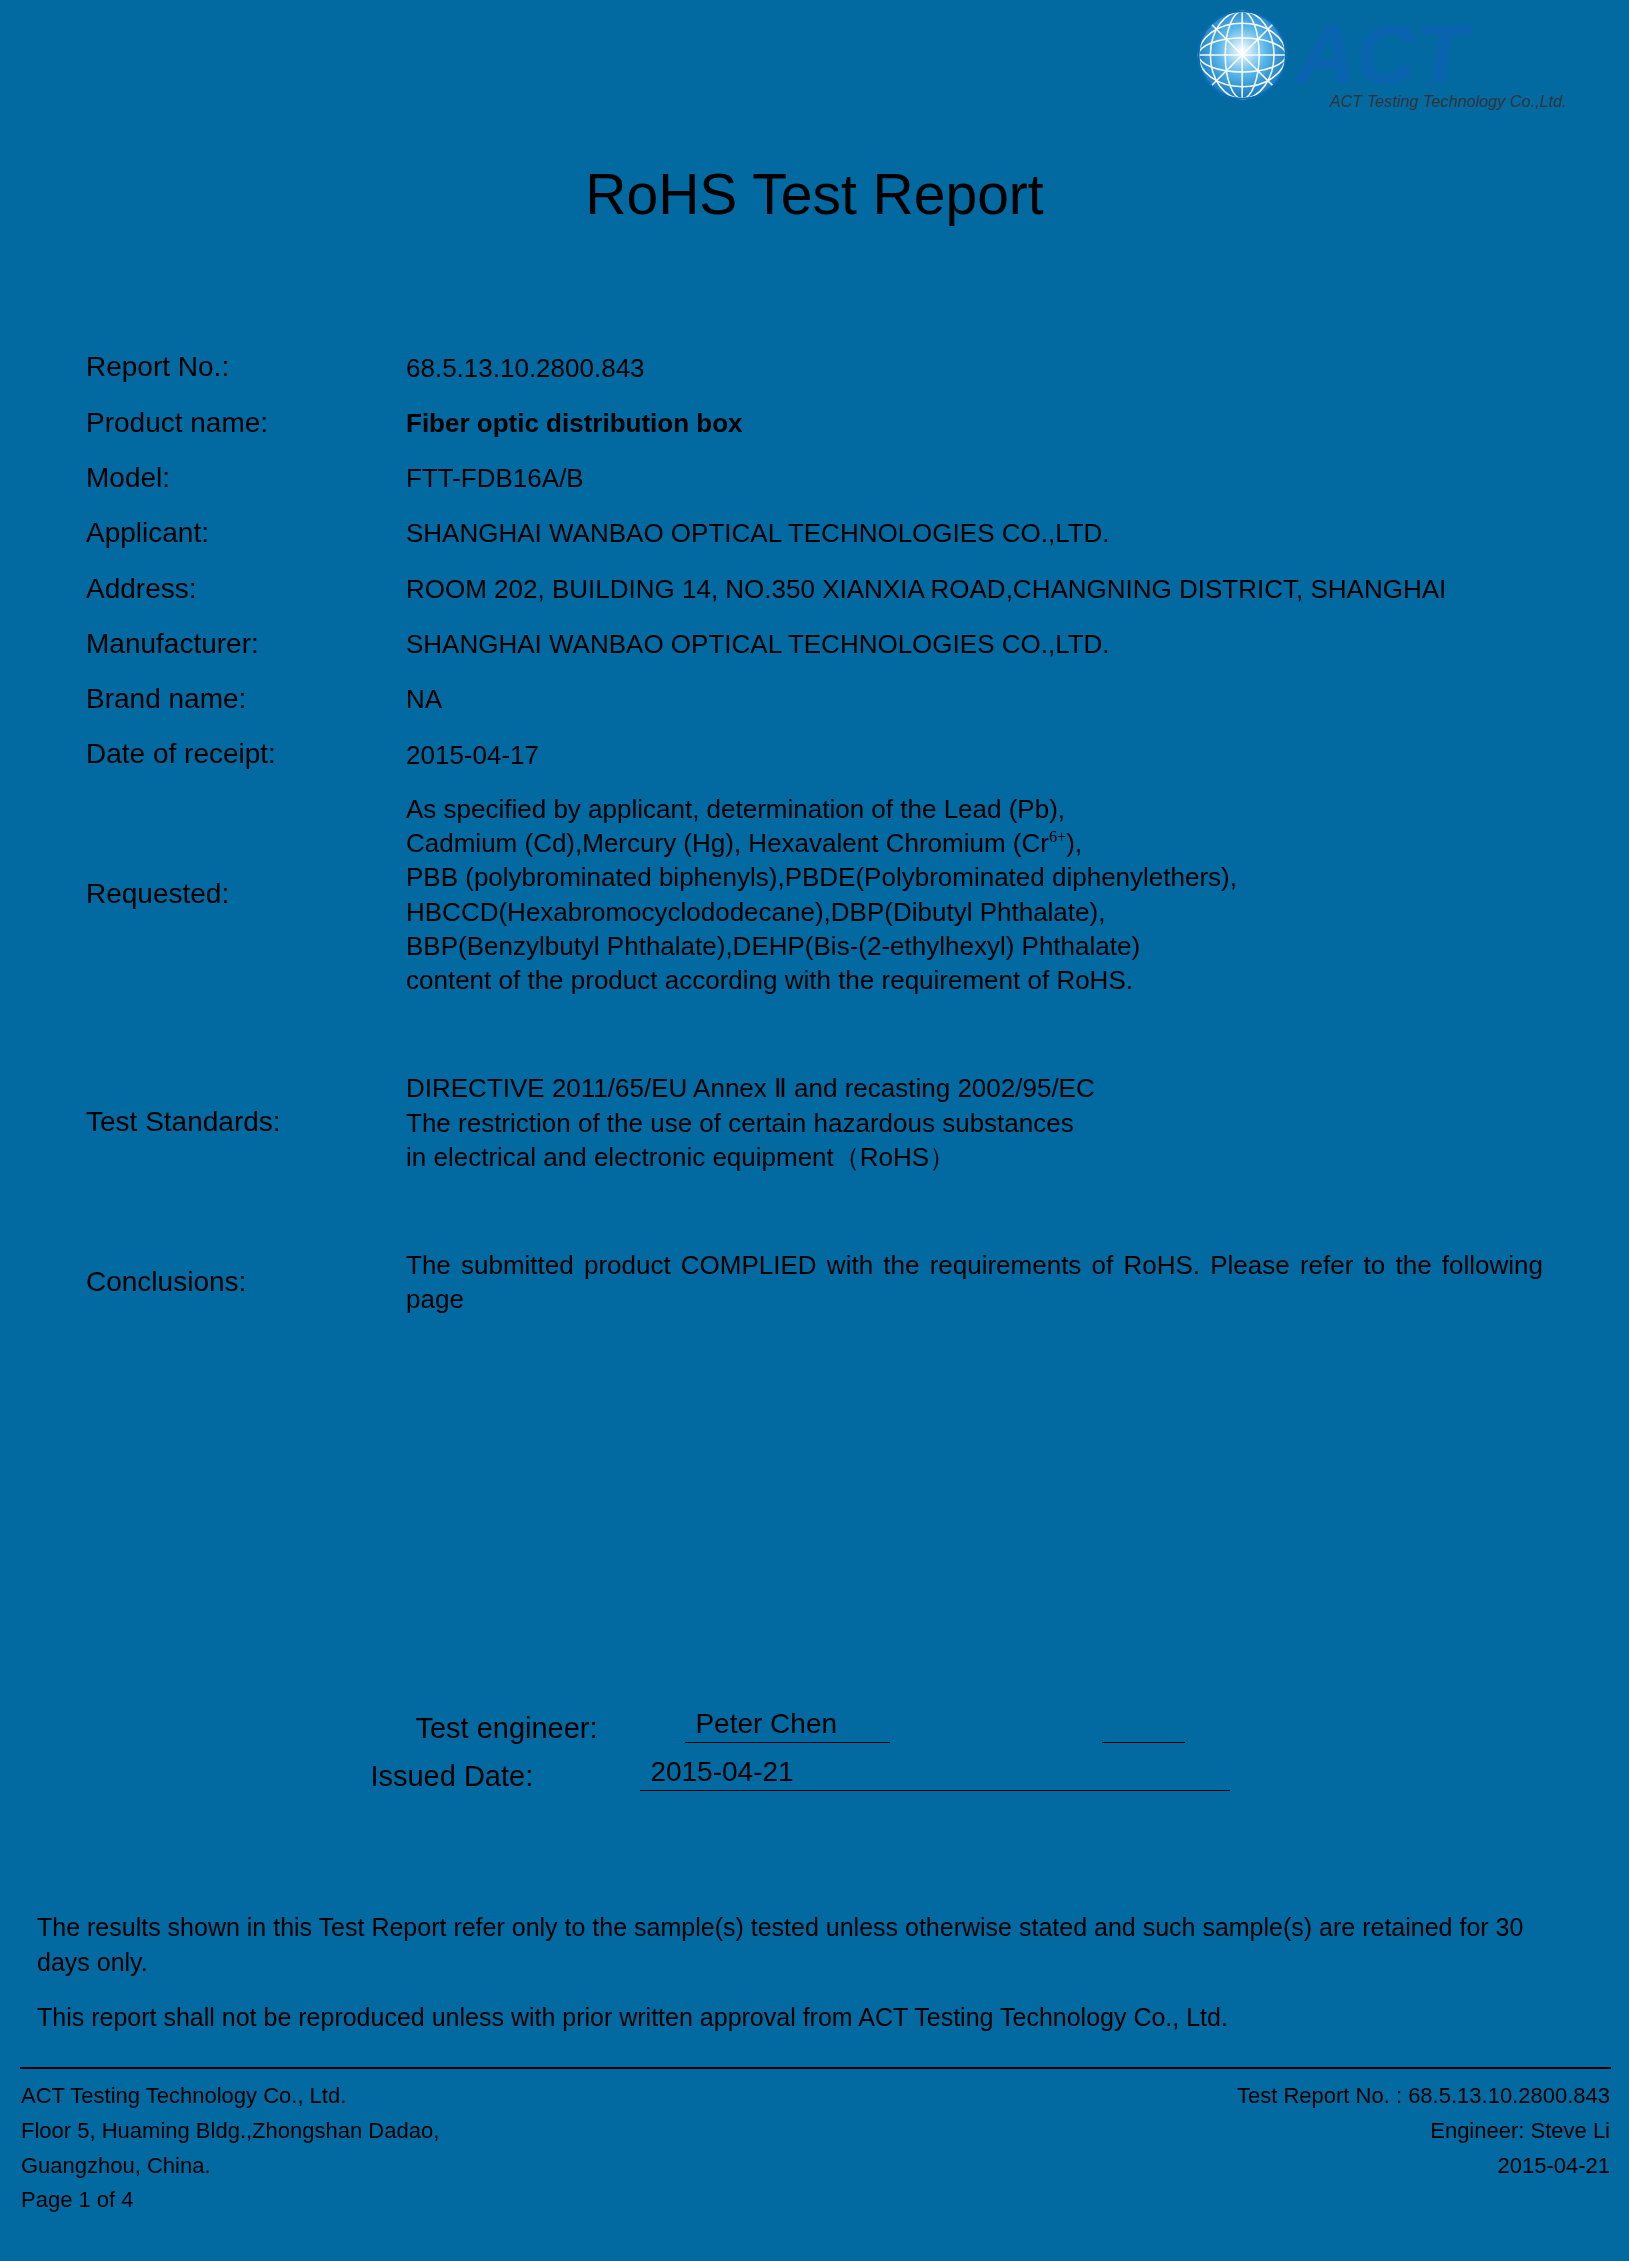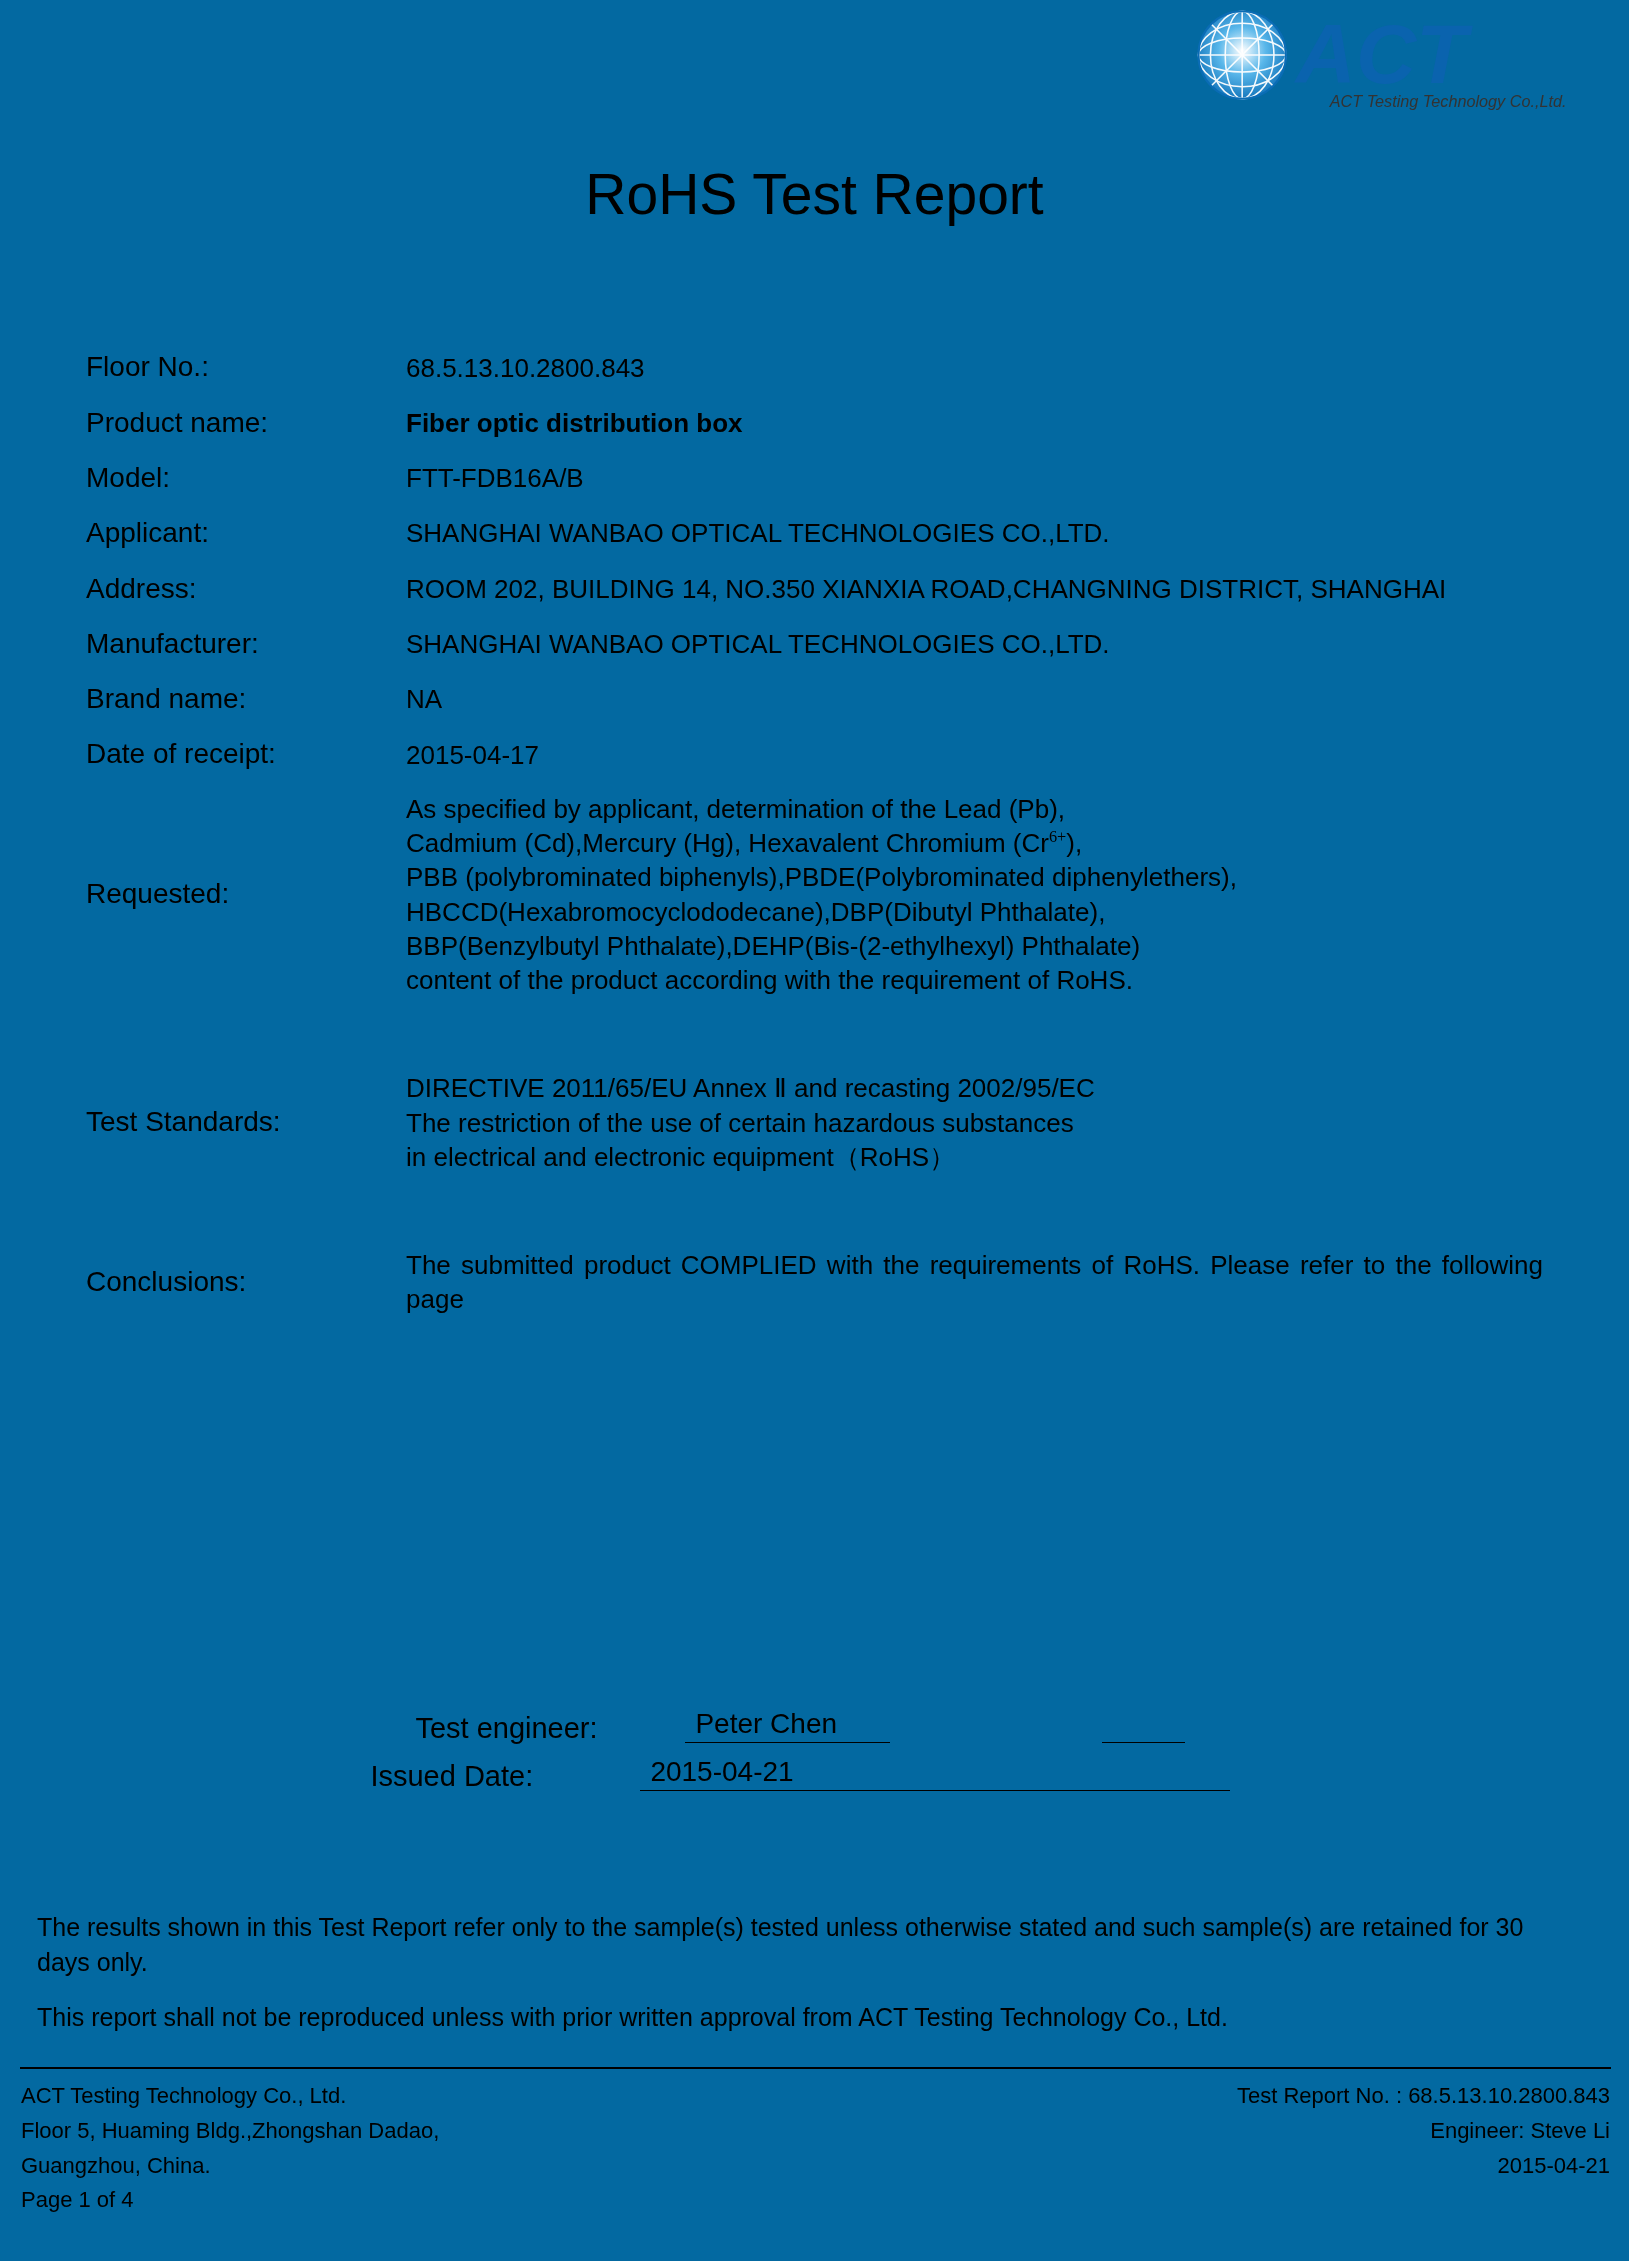--- a/index.html
+++ b/index.html
@@ -187,21 +187,21 @@
 
       <text x="196" y="142" font-family="'Liberation Sans', sans-serif" font-size="23" font-style="italic" fill="#333333">ACT Testing Technology Co.,Ltd.</text>
     </svg>
   </div>
 
   <div class="doc-title">RoHS Test Report</div>
 
   <table class="info-table">
     <tbody>
       <tr>
-        <td class="label">Floor No.:</td>
+        <td class="label">Report No.:</td>
         <td class="value">68.5.13.10.2800.843</td>
       </tr>
       <tr>
         <td class="label">Product name:</td>
         <td class="value bold">Fiber optic distribution box</td>
       </tr>
       <tr>
         <td class="label">Model:</td>
         <td class="value">FTT-FDB16A/B</td>
       </tr>

